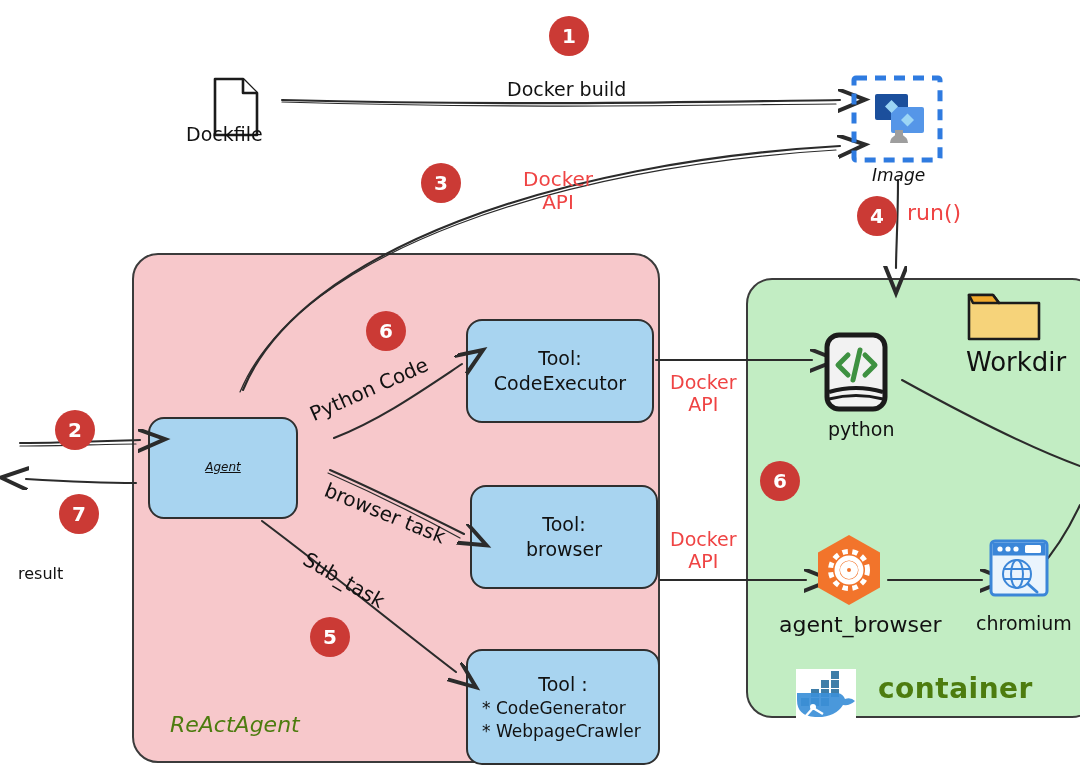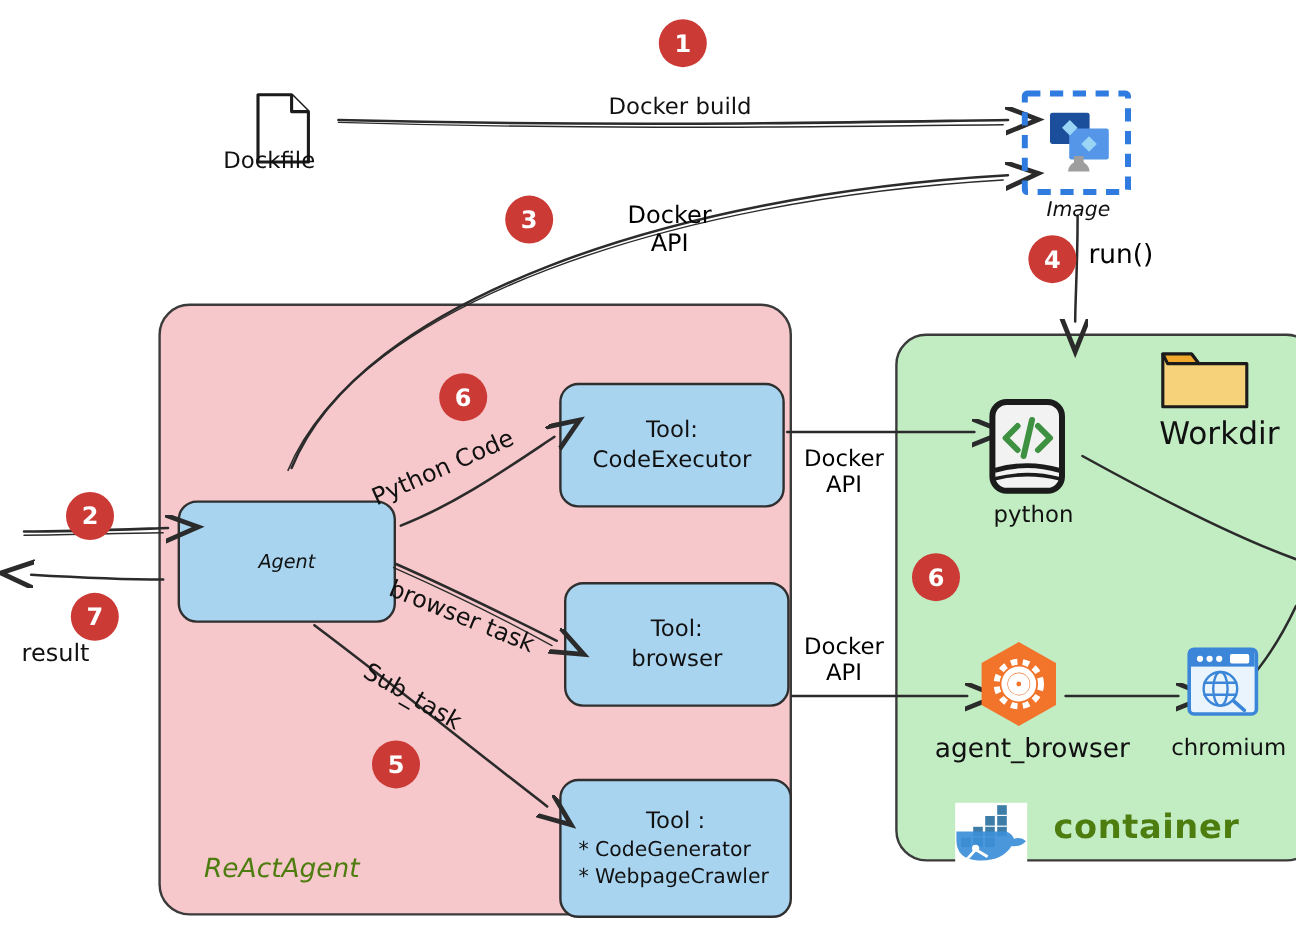--- a/index.html
+++ b/index.html
@@ -74,23 +74,24 @@
     align-items: center;
     justify-content: center;
     z-index: 3;
     color: #111;
     font-family: "DejaVu Sans", sans-serif;
     line-height: 1.32;
   }
   .node .ln { white-space: nowrap; }
   .node-agent {
     left: 148px; top: 417px;
-    width: 182px; height: 102px;
-    font-size: 16px;
+    width: 150px; height: 102px;
+    font-size: 12px;
     font-style: italic;
+    text-decoration: underline;
   }
   .node-codeexec {
     left: 466px; top: 319px;
     width: 188px; height: 104px;
     font-size: 19px;
   }
   .node-browser {
     left: 470px; top: 485px;
     width: 188px; height: 104px;
     font-size: 19px;
@@ -104,24 +105,24 @@
   .node-tools .ln.item { align-self: flex-start; margin-left: 14px; }
 
   
   .txt {
     position: absolute;
     color: #111;
     font-family: "DejaVu Sans", sans-serif;
     white-space: pre;
     z-index: 7;
   }
-  .txt.red { color: #000000; }
+  .txt.red { color: #ef4444; }
 
   #task-block   { left: 16px;  top: 258px; font-size: 25px; line-height: 1.30; }
-  #result-label { left: 18px;  top: 532px; font-size: 20px; }
+  #result-label { left: 18px;  top: 564px; font-size: 16px; }
   #dockfile-lbl { left: 186px; top: 123px; font-size: 19px; }
   #image-lbl    { left: 872px; top: 165px; font-size: 17px; font-style: italic; }
   #dockerbuild-lbl { left: 507px; top: 78px; font-size: 19px; }
   #dockerapi-1  { left: 523px; top: 168px; font-size: 20px; line-height: 1.15; text-align: center; }
   #run-lbl      { left: 907px; top: 200px; font-size: 22px; text-align: right; }
   #dockerapi-2  { left: 670px; top: 371px; font-size: 19px; line-height: 1.18; text-align: center; }
   #dockerapi-3  { left: 670px; top: 528px; font-size: 19px; line-height: 1.18; text-align: center; }
   #python-lbl   { left: 828px; top: 418px; font-size: 19px; }
   #workdir-lbl  { left: 966px; top: 347px; font-size: 26px; }
   #agentbrowser-lbl { left: 779px; top: 612px; font-size: 22px; }

